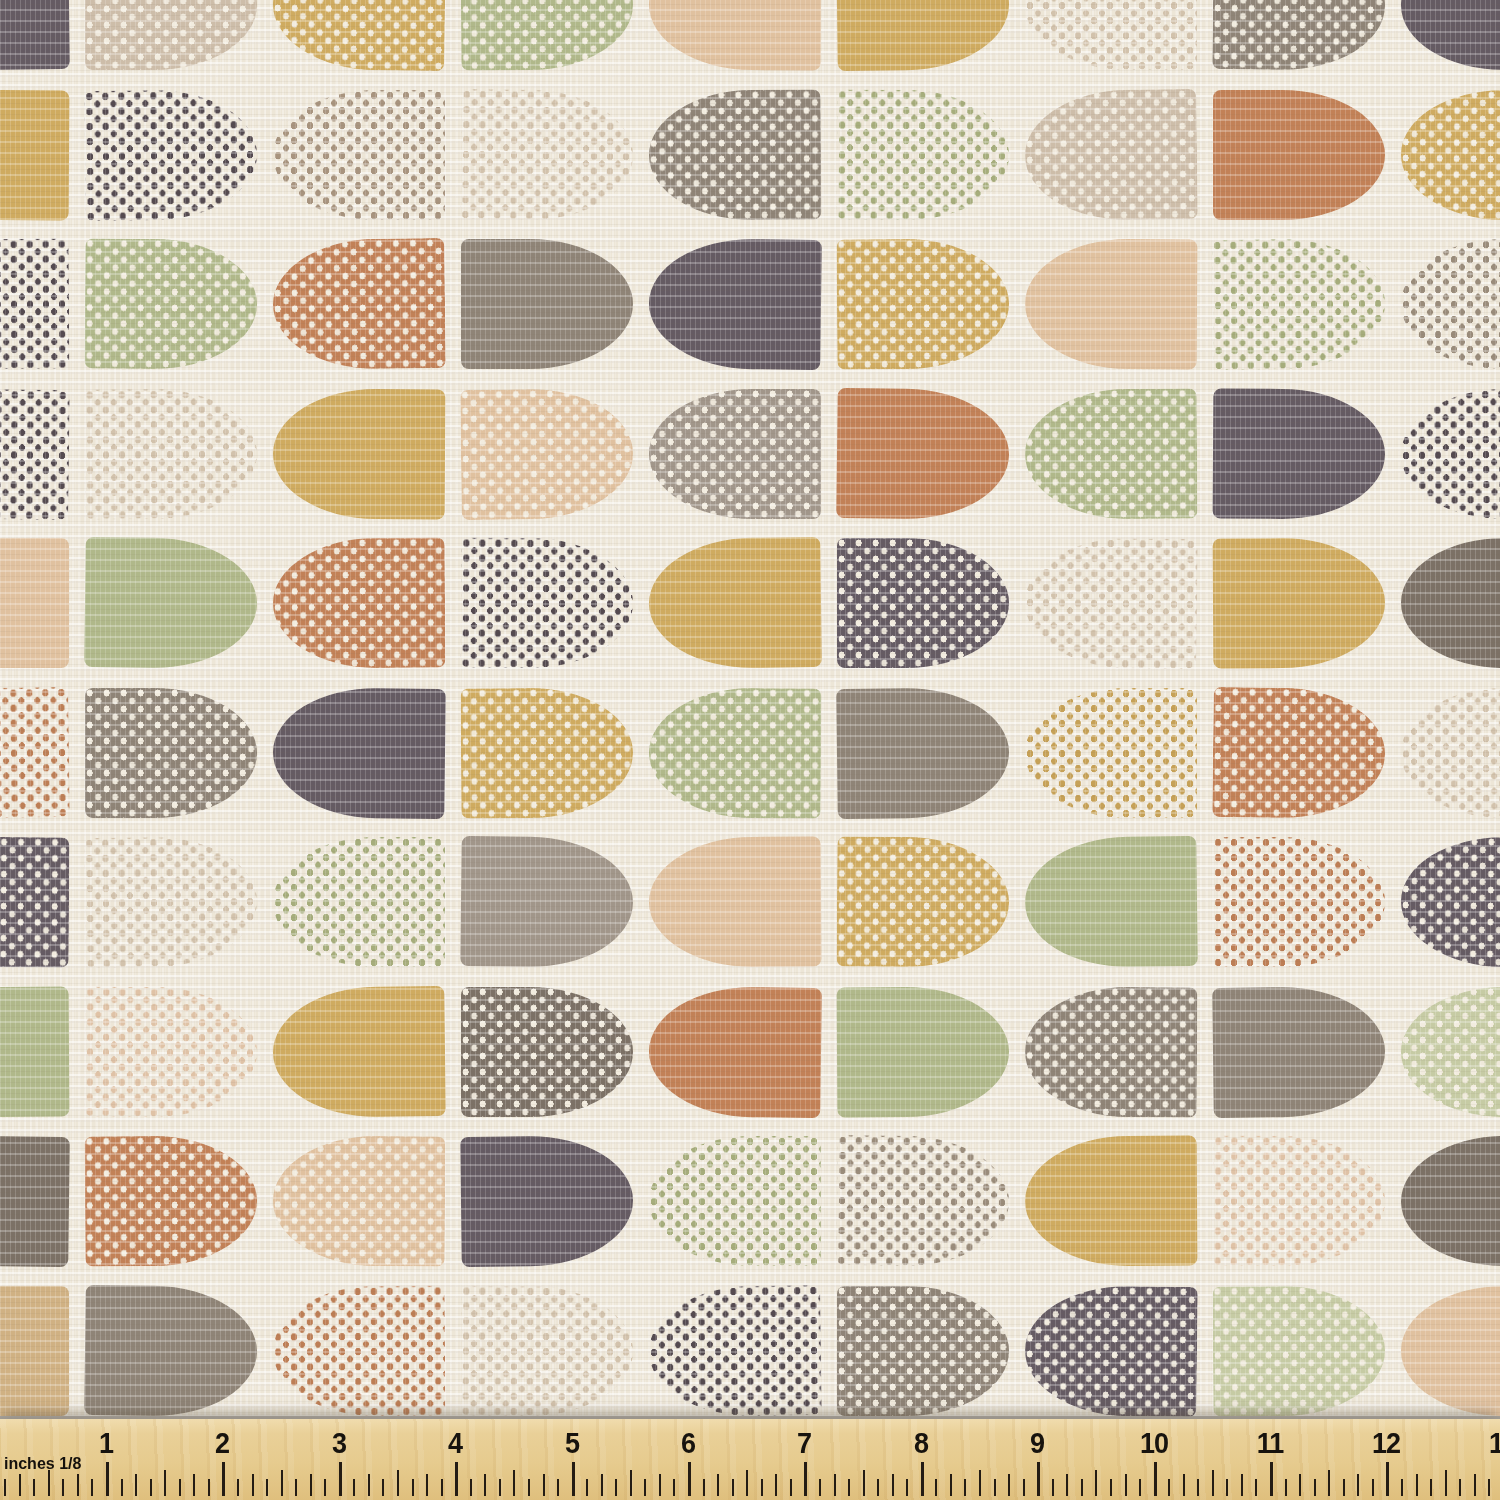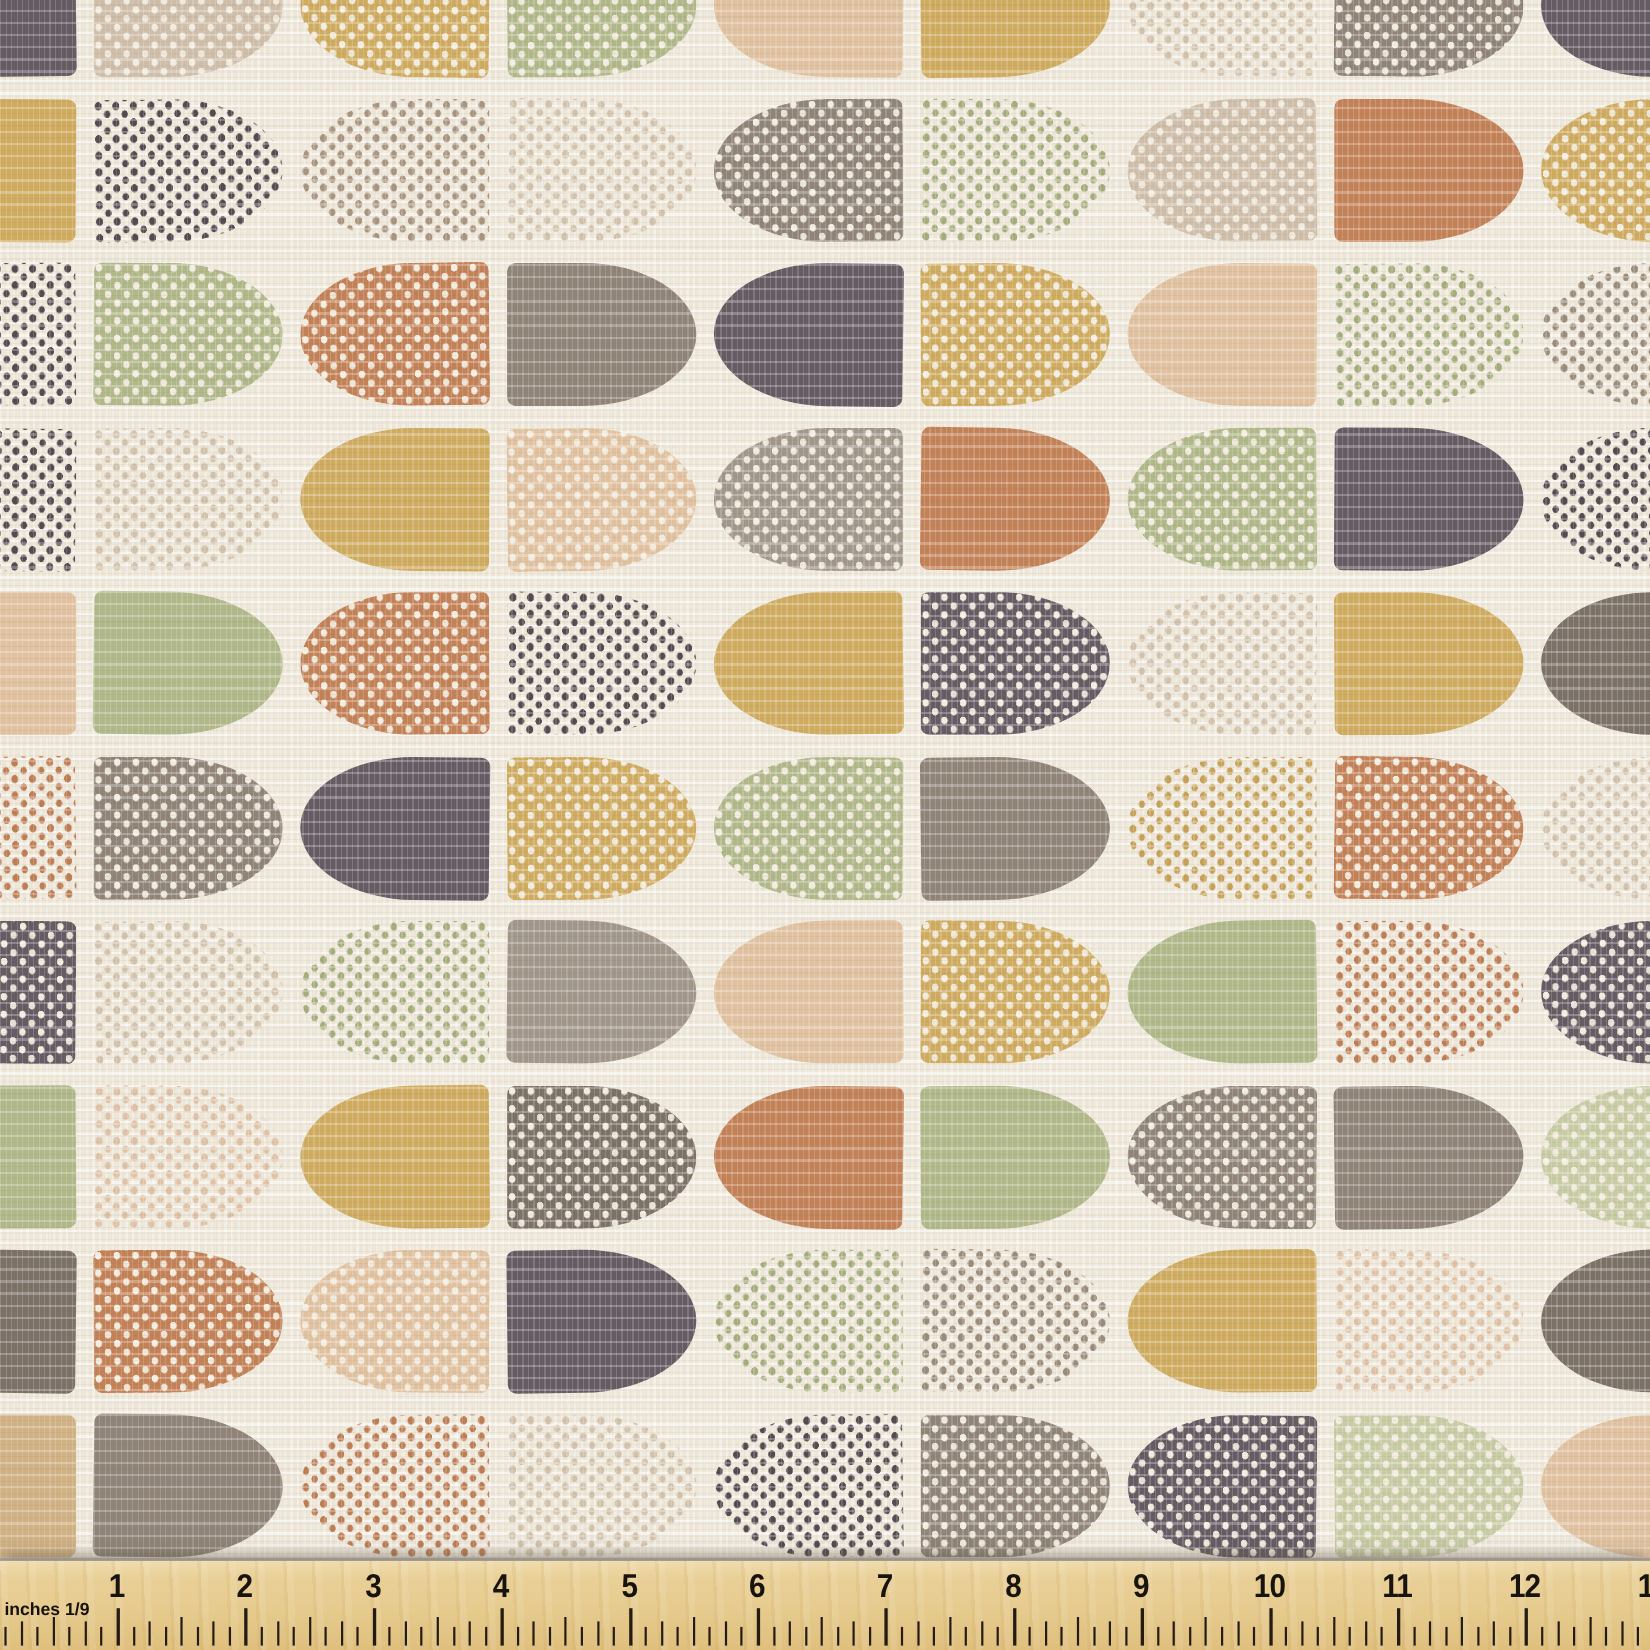--- a/index.html
+++ b/index.html
@@ -134,21 +134,21 @@
       <div class="shape face-l fill-c" style="left: 273px; top: 1285.5px; width: 172px; height: 130px; --c: #bd7e55; transform: rotate(-0.35deg);"></div>
       <div class="shape face-r fill-c" style="left: 461px; top: 1285.5px; width: 172px; height: 130px; --c: #d2c2ac; transform: rotate(0.35deg);"></div>
       <div class="shape face-l fill-c" style="left: 649px; top: 1285.5px; width: 172px; height: 130px; --c: #544a50; transform: rotate(-0.7deg);"></div>
       <div class="shape face-r fill-d" style="left: 837px; top: 1285.5px; width: 172px; height: 130px; --c: #8f8477; transform: rotate(0deg);"></div>
       <div class="shape face-l fill-d" style="left: 1025px; top: 1285.5px; width: 172px; height: 130px; --c: #655b63; transform: rotate(0.7deg);"></div>
       <div class="shape face-r fill-d" style="left: 1213px; top: 1285.5px; width: 172px; height: 130px; --c: #c6cba4; transform: rotate(-0.35deg);"></div>
       <div class="shape face-l fill-s" style="left: 1401px; top: 1285.5px; width: 172px; height: 130px; --c: #e0c19f; transform: rotate(0.35deg);"></div>
     </div>
   <div class="weave"></div>
   <div class="ruler" id="ruler">
-    <div class="ruler-label">inches 1/9</div>
+    <div class="ruler-label">inches 1/8</div>
     <div id="ruler-numbers">
         <div class="num" style="left: 106px;">1</div>
         <div class="num" style="left: 222.4px;">2</div>
         <div class="num" style="left: 338.8px;">3</div>
         <div class="num" style="left: 455.2px;">4</div>
         <div class="num" style="left: 571.6px;">5</div>
         <div class="num" style="left: 688px;">6</div>
         <div class="num" style="left: 804.4px;">7</div>
         <div class="num" style="left: 920.8px;">8</div>
         <div class="num" style="left: 1037.2px;">9</div>

